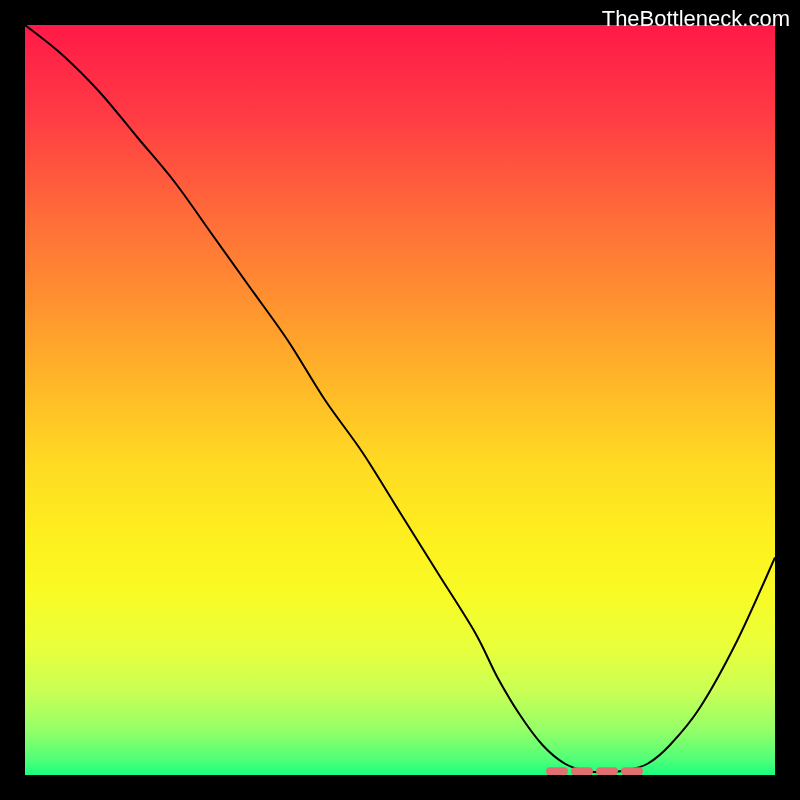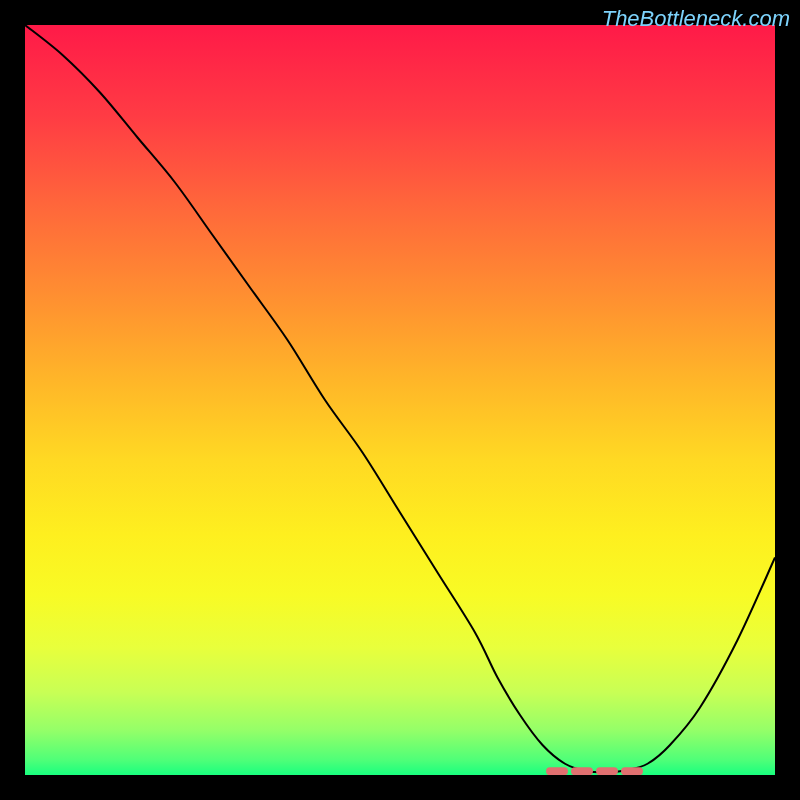--- a/index.html
+++ b/index.html
@@ -1,17 +1,17 @@
 <!DOCTYPE html>
 <html><head>
 <meta charset="utf-8">
 <style>
   * { margin: 0; padding: 0; box-sizing: border-box; }
   body { width: 800px; height: 800px; background: #000; position: relative; font-family: Arial, sans-serif; }
-  .watermark { position: absolute; top: 6px; right: 10px; color: #7dd3fc; font-size: 22px; font-weight: 500; z-index: 10; font-style: italic; }
+  .watermark { position: absolute; top: 6px; right: 10px; color: #ffffff; font-size: 22px; font-weight: 500; z-index: 10; }
   .plot-area { position: absolute; left: 25px; top: 25px; width: 750px; height: 750px; }
   .gradient-bg { position: absolute; inset: 0; background: linear-gradient(to bottom,
       #ff1a48 0%,
       #ff3b44 12%,
       #ff6a3a 25%,
       #ff9230 37%,
       #ffb828 48%,
       #ffd923 58%,
       #feef1f 68%,
       #f8fb25 76%,

